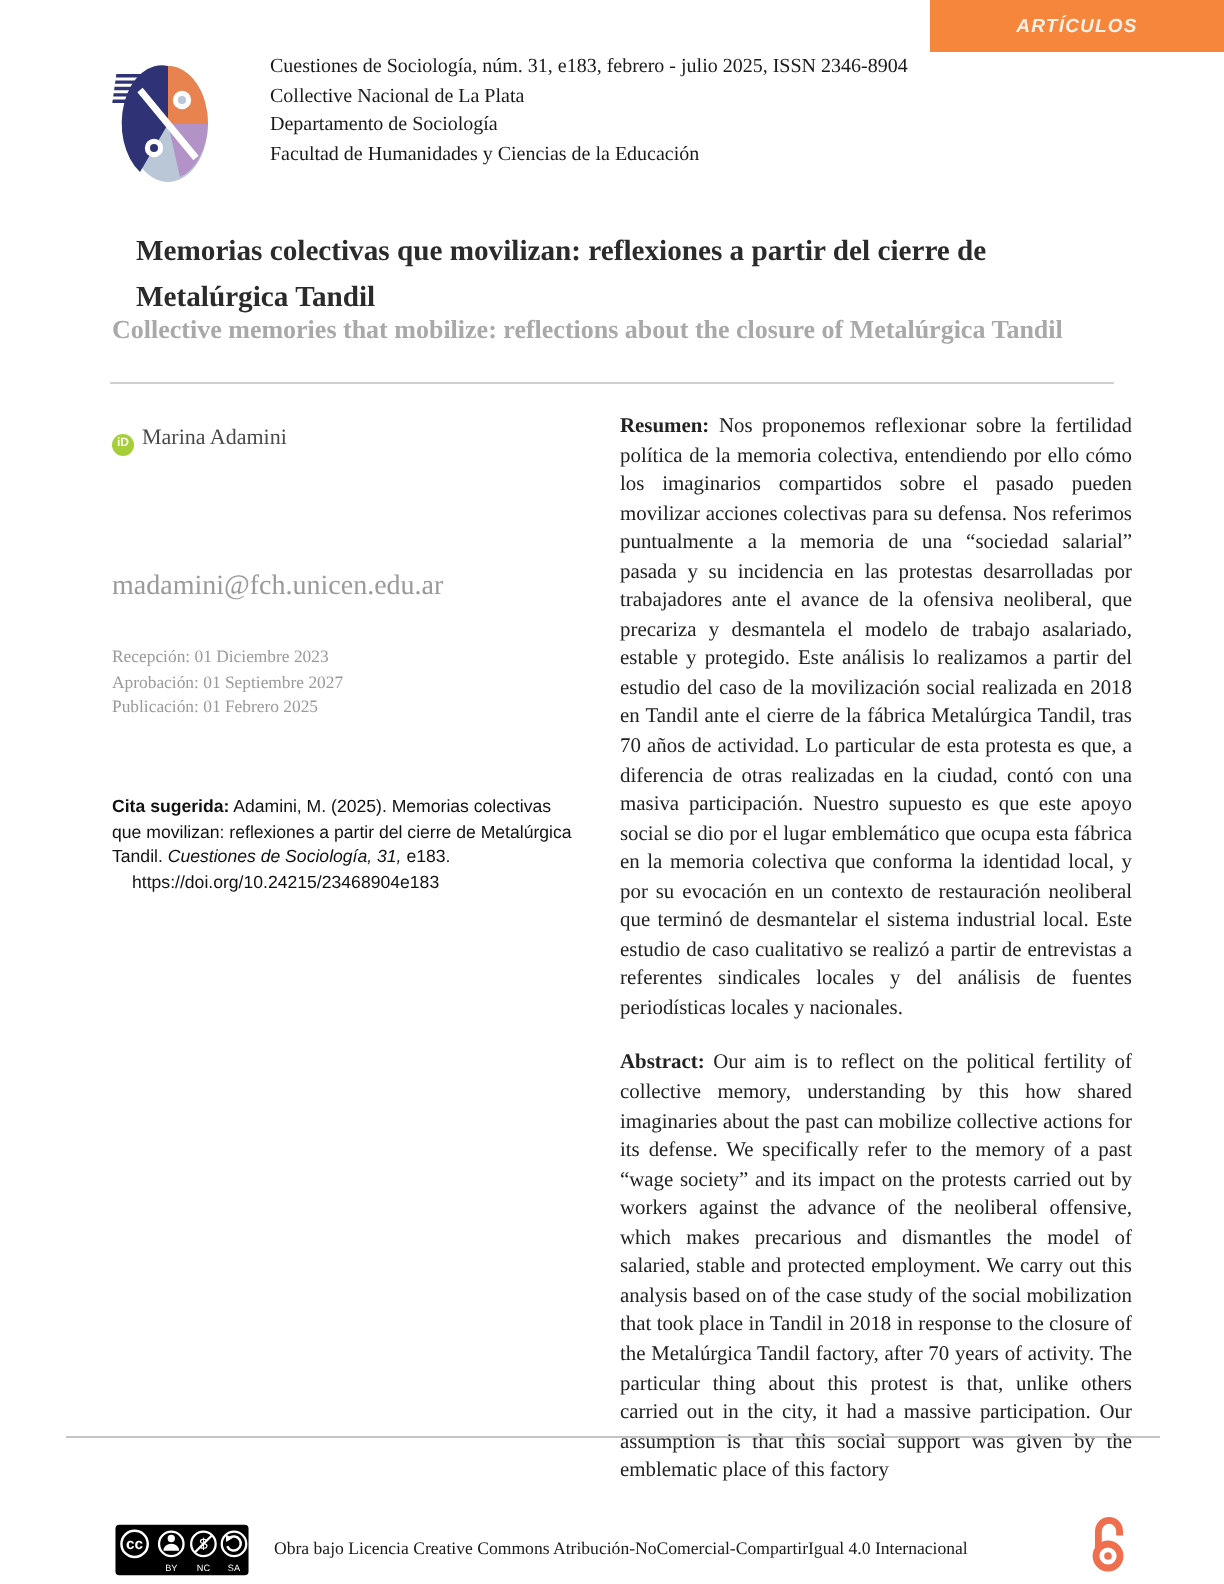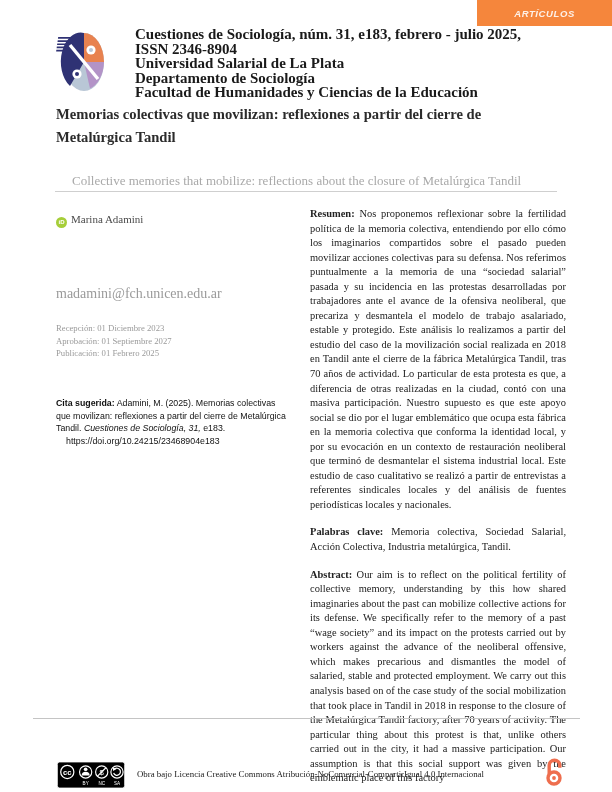--- a/index.html
+++ b/index.html
@@ -4,33 +4,33 @@
 <style>
   html,body{margin:0;padding:0;background:#888;}
   .page{
     position:relative;width:612px;height:792px;margin:0 auto;
     background:#ffffff;overflow:hidden;
     font-family:"Liberation Serif","DejaVu Serif",serif;
     color:#1f1f1f;
   }
   
   .badge{
-    position:absolute;top:0;right:0;width:135px;height:26px;
+    position:absolute;top:0;right:0;width:147px;height:26px;
     background:#f5863c;display:flex;align-items:center;justify-content:center;
   }
   .badge span{
     font-family:"Liberation Sans","DejaVu Sans",sans-serif;
     font-style:italic;font-weight:bold;font-size:9.5px;letter-spacing:.6px;
     color:rgba(255,255,255,.88);
   }
   
   .logo{position:absolute;left:56px;top:24px;width:50px;height:70px;}
   .masthead{
     position:absolute;left:135px;top:27px;width:390px;
-    font-size:15px;line-height:14.5px;color:#1a1a1a;font-weight:bold;
+    font-size:10px;line-height:14.5px;color:#1a1a1a;
   }
   
   .title-es{
     position:absolute;left:56px;top:103px;width:470px;
     font-size:14.6px;font-weight:bold;line-height:23px;color:#2b2b2b;
   }
   .title-en{
     position:absolute;left:56px;top:155px;width:520px;
     font-size:13px;line-height:20px;color:#a9a9a9;
   }
@@ -99,48 +99,47 @@
       <line x1="14" y1="21" x2="42" y2="55" stroke="#ffffff" stroke-width="3.4"></line>
       <circle cx="35" cy="26" r="4.6" fill="#ffffff"></circle>
       <circle cx="35" cy="26" r="2" fill="#b9c7d6"></circle>
       <circle cx="21" cy="50" r="4.6" fill="#ffffff"></circle>
       <circle cx="21" cy="50" r="2" fill="#2f3274"></circle>
     </svg>
   </div>
 
   <div class="masthead">
     <div>Cuestiones de Sociología, núm. 31, e183, febrero - julio 2025, ISSN 2346-8904</div>
-    <div>Universidad Salarial de La Plata</div>
+    <div>Collective Nacional de La Plata</div>
     <div>Departamento de Sociología</div>
     <div>Facultad de Humanidades y Ciencias de la Educación</div>
   </div>
 
-  <h1 class="title-es" style="margin:0;">Memorias colectivas que movilizan: reflexiones a partir del cierre de Metalúrgica Tandil</h1>
-  <h2 class="title-en" style="margin:16px;font-weight:normal;">Collective memories that mobilize: reflections about the closure of Metalúrgica Tandil</h2>
+  <h1 class="title-es" style="margin:12px;">Memorias colectivas que movilizan: reflexiones a partir del cierre de Metalúrgica Tandil</h1>
+  <h2 class="title-en" style="margin:0;font-weight:bold;">Collective memories that mobilize: reflections about the closure of Metalúrgica Tandil</h2>
   <div class="rule-top"></div>
 
   <div class="author-row">
     <span class="orcid">iD</span><span>Marina Adamini</span>
   </div>
   <a class="email" href="#">madamini@fch.unicen.edu.ar</a>
 
   <div class="dates">
     <div>Recepción: 01 Diciembre 2023</div>
     <div>Aprobación: 01 Septiembre 2027</div>
     <div>Publicación: 01 Febrero 2025</div>
   </div>
 
   <div class="citation">
     <b>Cita sugerida:</b><span> Adamini, M. (2025). Memorias colectivas que movilizan: reflexiones a partir del cierre de Metalúrgica Tandil. </span><i>Cuestiones de Sociología, 31,</i><span> e183.</span><br>
     <a class="doi" href="#">https://doi.org/10.24215/23468904e183</a>
   </div>
 
   <div class="abstracts">
     <p><b>Resumen:</b><span> Nos proponemos reflexionar sobre la fertilidad política de la memoria colectiva, entendiendo por ello cómo los imaginarios compartidos sobre el pasado pueden movilizar acciones colectivas para su defensa. Nos referimos puntualmente a la memoria de una “sociedad salarial” pasada y su incidencia en las protestas desarrolladas por trabajadores ante el avance de la ofensiva neoliberal, que precariza y desmantela el modelo de trabajo asalariado, estable y protegido. Este análisis lo realizamos a partir del estudio del caso de la movilización social realizada en 2018 en Tandil ante el cierre de la fábrica Metalúrgica Tandil, tras 70 años de actividad. Lo particular de esta protesta es que, a diferencia de otras realizadas en la ciudad, contó con una masiva participación. Nuestro supuesto es que este apoyo social se dio por el lugar emblemático que ocupa esta fábrica en la memoria colectiva que conforma la identidad local, y por su evocación en un contexto de restauración neoliberal que terminó de desmantelar el sistema industrial local. Este estudio de caso cualitativo se realizó a partir de entrevistas a referentes sindicales locales y del análisis de fuentes periodísticas locales y nacionales.</span></p>
-    <p><b>Palabras clave:</b><span> Memoria colectiva, Sociedad Salarial, Acción Colectiva, Industria metalúrgica, Tandil.</span></p>
     <p><b>Abstract:</b><span> Our aim is to reflect on the political fertility of collective memory, understanding by this how shared imaginaries about the past can mobilize collective actions for its defense. We specifically refer to the memory of a past “wage society” and its impact on the protests carried out by workers against the advance of the neoliberal offensive, which makes precarious and dismantles the model of salaried, stable and protected employment. We carry out this analysis based on of the case study of the social mobilization that took place in Tandil in 2018 in response to the closure of the Metalúrgica Tandil factory, after 70 years of activity. The particular thing about this protest is that, unlike others carried out in the city, it had a massive participation. Our assumption is that this social support was given by the emblematic place of this factory</span></p>
   </div>
 
   <div class="rule-bottom"></div>
 
   <div class="cc-badge">
     <svg width="68" height="26" viewBox="0 0 88 34">
       <rect x="0" y="0" width="88" height="34" rx="3" fill="#000000" stroke="#ffffff" stroke-width="1"></rect>
       <circle cx="13" cy="13" r="8.6" fill="none" stroke="#ffffff" stroke-width="1.6"></circle>
       <text x="13" y="16.6" text-anchor="middle" font-family="Liberation Sans, sans-serif" font-size="10" font-weight="bold" fill="#ffffff">cc</text>

